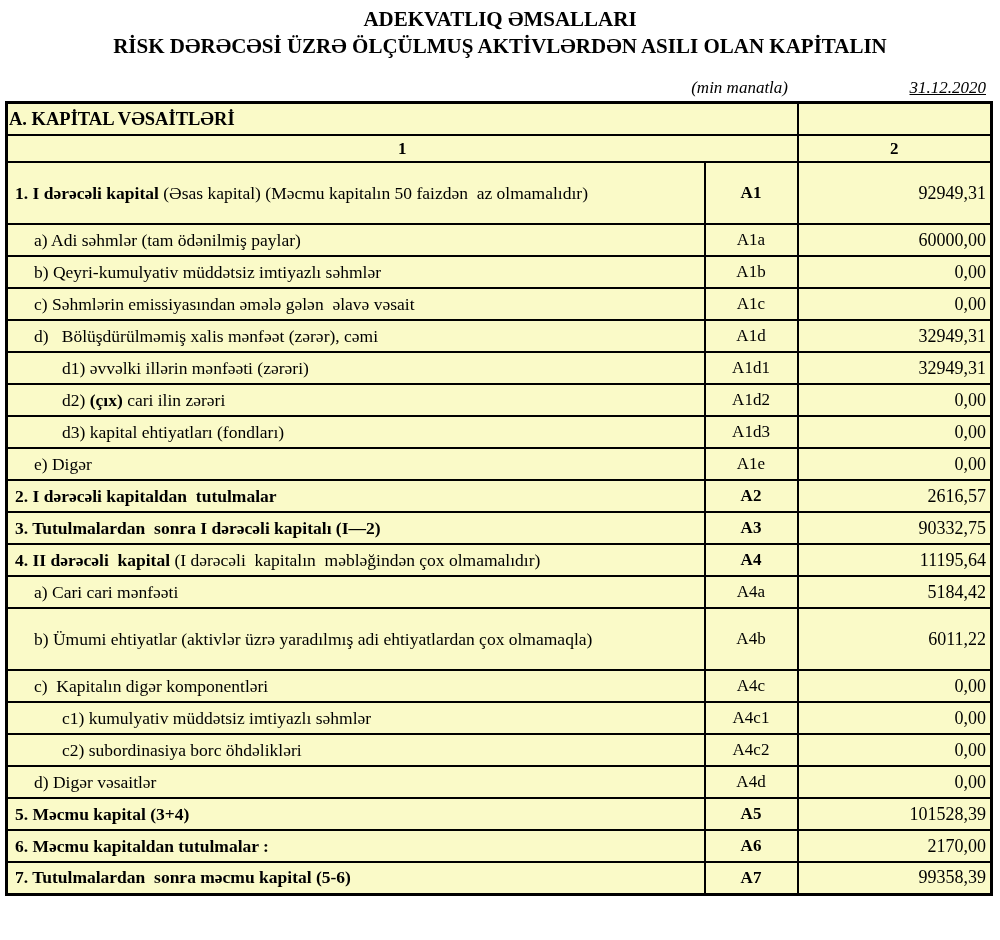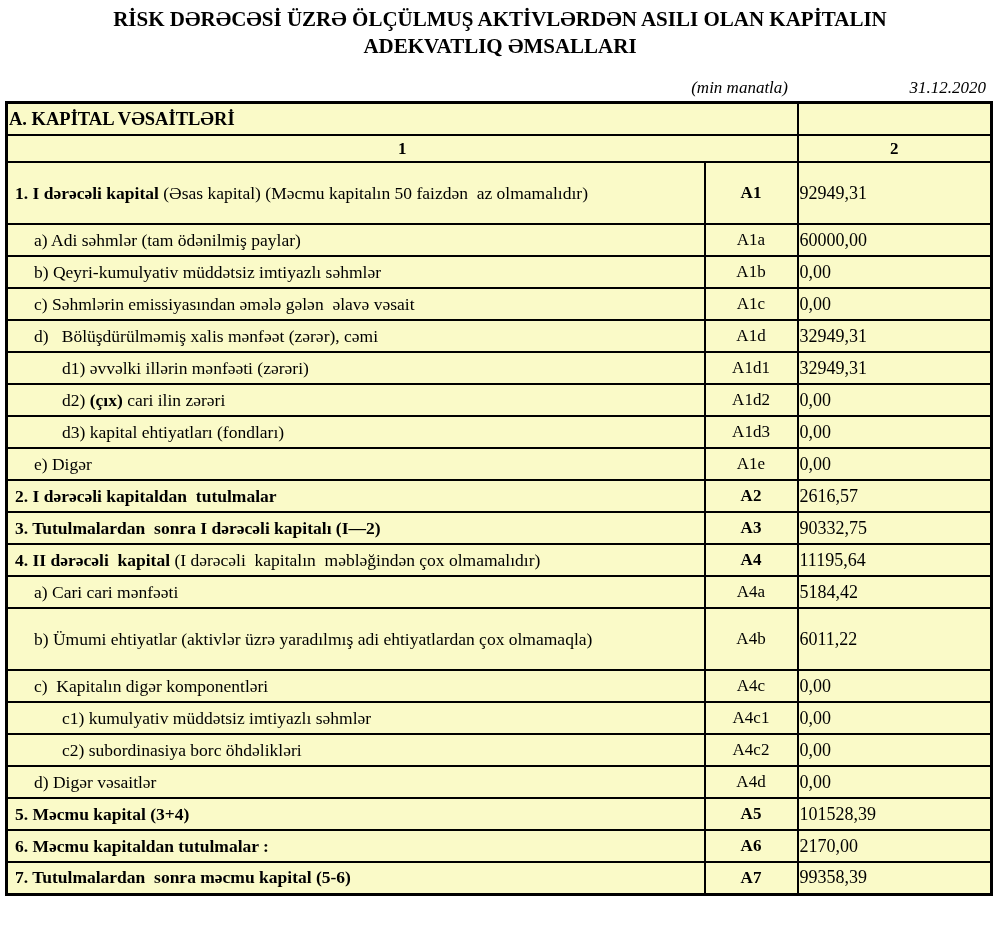--- a/index.html
+++ b/index.html
@@ -23,21 +23,21 @@
     white-space:nowrap;
   }
   .meta{
     position:relative;
     height:21px;
     margin-top:17px;
     font-style:italic;
     font-size:17px;
   }
   .meta .unit{position:absolute;right:212px;bottom:0;}
-  .meta .date{position:absolute;right:14px;bottom:0;}
+  .meta .date{position:absolute;right:14px;bottom:0;text-decoration:underline;}
   table.cap{
     border-collapse:collapse;
     table-layout:fixed;
     width:985px;
     margin:3px 0 0 5px;
     background:var(--cell-bg);
     border:3px solid var(--border);
   }
   table.cap td{
     border:2px solid var(--border);
@@ -65,34 +65,34 @@
     line-height:21px;
   }
   td.ind0{padding-left:7px;}
   td.ind1{padding-left:26px;border-radius:13px;}
   td.ind2{padding-left:54px;}
   td.code-cell{
     text-align:center;
     font-size:17px;
   }
   td.value-cell{
-    text-align:left;
+    text-align:right;
     font-size:18px;
     padding-right:4px;
   }
   .bseg{font-weight:bold;}
 </style>
 </head>
 <body>
 
 <div class="page">
 
   <div class="title">
+    <div>ADEKVATLIQ ƏMSALLARI</div>
     <div>RİSK DƏRƏCƏSİ ÜZRƏ ÖLÇÜLMUŞ AKTİVLƏRDƏN ASILI OLAN KAPİTALIN</div>
-    <div>ADEKVATLIQ ƏMSALLARI</div>
   </div>
 
   <div class="meta">
     <span class="unit">(min manatla)</span>
     <span class="date">31.12.2020</span>
   </div>
 
   <table class="cap">
     <colgroup>
       <col style="width:698px">

